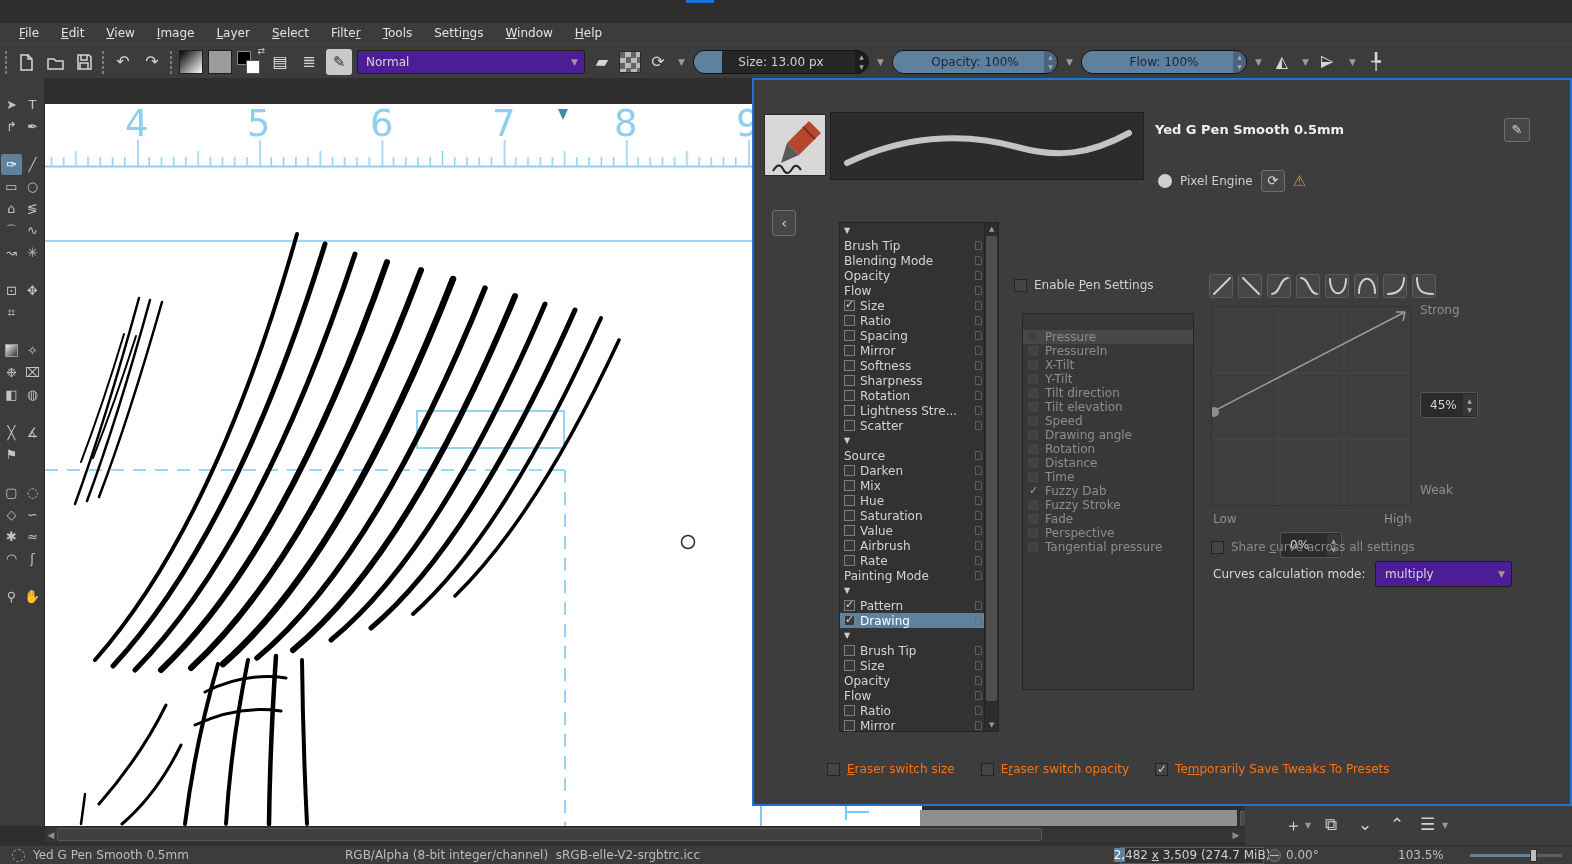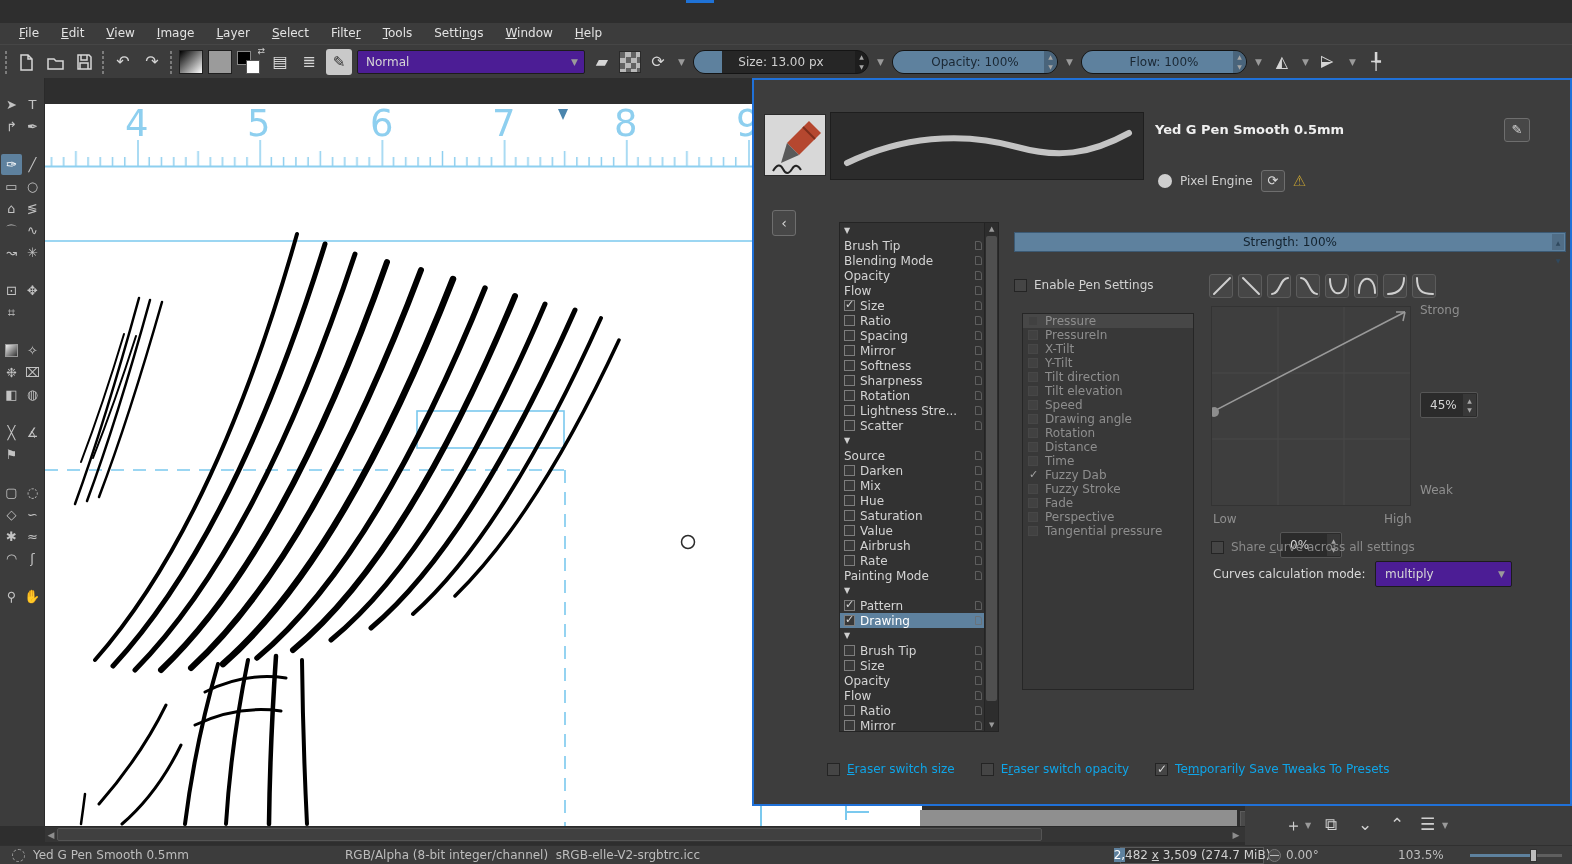--- a/index.html
+++ b/index.html
@@ -130,21 +130,21 @@
   .srow .pg{ margin-left:auto; width:7px; height:9px; border:1px solid #6e6e6e; border-radius:0 3px 0 0; opacity:.75; flex:none;}
   .srow.sel{ background:#5e819e; color:#fff;}
   #slist-scroll{ width:14px; background:#2d2d2d; border-left:1px solid #242424; position:relative;}
   #slist-scroll .sa{ position:absolute; left:0; width:13px; height:12px; font-size:7px; color:#9a9a9a; text-align:center; line-height:12px;}
   #slist-handle{ position:absolute; left:1px; top:13px; width:11px; height:465px; background:#4f4f4f; border-radius:2px;}
 
   #enable-pen{ left:260px; top:198px; display:flex; align-items:center; gap:7px; color:#d2d2d2;}
   .cbx{ width:13px; height:13px; background:#454545; border:1px solid #242424; position:relative; flex:none;}
   .cbx.on::after{ content:"✓"; position:absolute; left:1px; top:-2px; font-size:12px; color:#d8d8d8;}
 
-  #sensor-list{ left:268px; top:233px; width:172px; height:377px; background:#383838; border:1px solid #262626; padding-top:0;}
+  #sensor-list{ left:268px; top:233px; width:172px; height:377px; background:#383838; border:1px solid #262626; padding-top:16px;}
   .snrow{ height:14px; display:flex; align-items:center; padding-left:5px; color:#8e8e8e; font-size:12px;}
   .snrow.hi{ background:#474747;}
   .snrow .cb2{ width:10px; height:10px; background:#414141; border:1px solid #474747; margin-right:7px; position:relative; flex:none;}
   .snrow.on .cb2{ background:none; border-color:transparent;}
   .snrow.on .cb2::after{ content:"✓"; position:absolute; left:0; top:-3px; font-size:11px; color:#a5a5a5;}
 
   #curve-btns{ left:455px; top:194px; display:flex; gap:5px;}
   .cbtn{ width:24px; height:24px; background:#464646; border:1px solid #5c5c5c; border-radius:3px; display:flex; align-items:center; justify-content:center;}
   .cbtn svg{ stroke:#cfcfcf; fill:none; stroke-width:2; stroke-linecap:round;}
   #curve-editor{ left:457px; top:226px; width:200px; height:200px; background:#3e3e3e; border:1px solid #333;}
@@ -153,21 +153,21 @@
   #lab-low{ left:459px; top:432px;} #lab-high{ left:630px; top:432px;}
   .spinbox{ height:26px; background:#2b2b2b; border:1px solid #565656; border-radius:2px; color:#d6d6d6; display:flex; align-items:center; padding-left:9px; position:relative;}
   .spinbox .spn3{ position:absolute; right:1px; top:1px; bottom:1px; width:13px; background:#383838; display:flex; flex-direction:column; justify-content:space-evenly; align-items:center; font-size:6px; color:#a5a5a5;}
   #spin-45{ left:666px; top:312px; width:58px;}
   #spin-0{ left:526px; top:426px; width:62px;}
   #share-curve{ left:457px; top:460px; display:flex; align-items:center; gap:7px; color:#8a8a8a;}
   #curves-mode-label{ left:459px; top:487px; color:#d8d8d8;}
   #curves-mode-combo{ left:621px; top:481px; width:137px; height:26px; padding-left:9px;}
 
   #dlg-footer{ left:73px; top:682px; display:flex; gap:26px; align-items:center;}
-  .fchk{ display:flex; align-items:center; gap:7px; color:#0ea5e9;}
+  .fchk{ display:flex; align-items:center; gap:7px; color:#f97316;}
 </style>
 </head>
 <body>
 
 <div id="app">
 
   <div class="abs" id="top-blue-sliver"></div>
 
   <div class="abs" id="menubar">
 
@@ -573,27 +573,20 @@
     <div class="abs" id="preset-name">Yed G Pen Smooth 0.5mm</div>
     <div class="abs" id="engine-row">
       <span id="engine-dot"></span>
       <span>Pixel Engine</span>
       <span id="reload-btn">⟳</span>
       <span id="warn-ico">⚠</span>
     </div>
     <div class="abs" id="edit-preset-btn">✎</div>
     <div class="abs" id="collapse-btn">‹</div>
 
-    <div class="abs" id="strength-bar">
-      <span>Strength: 100%</span>
-      <span class="spn2">
-          <span>▲</span>
-          <span>▼</span>
-        </span>
-    </div>
 
     <div class="abs" id="settings-list">
       <div id="slist-rows">
 
           <div class="srow hdr">
             <span class="tri">▼</span>
 
             <span class="lbl">General</span>
 
           </div>

